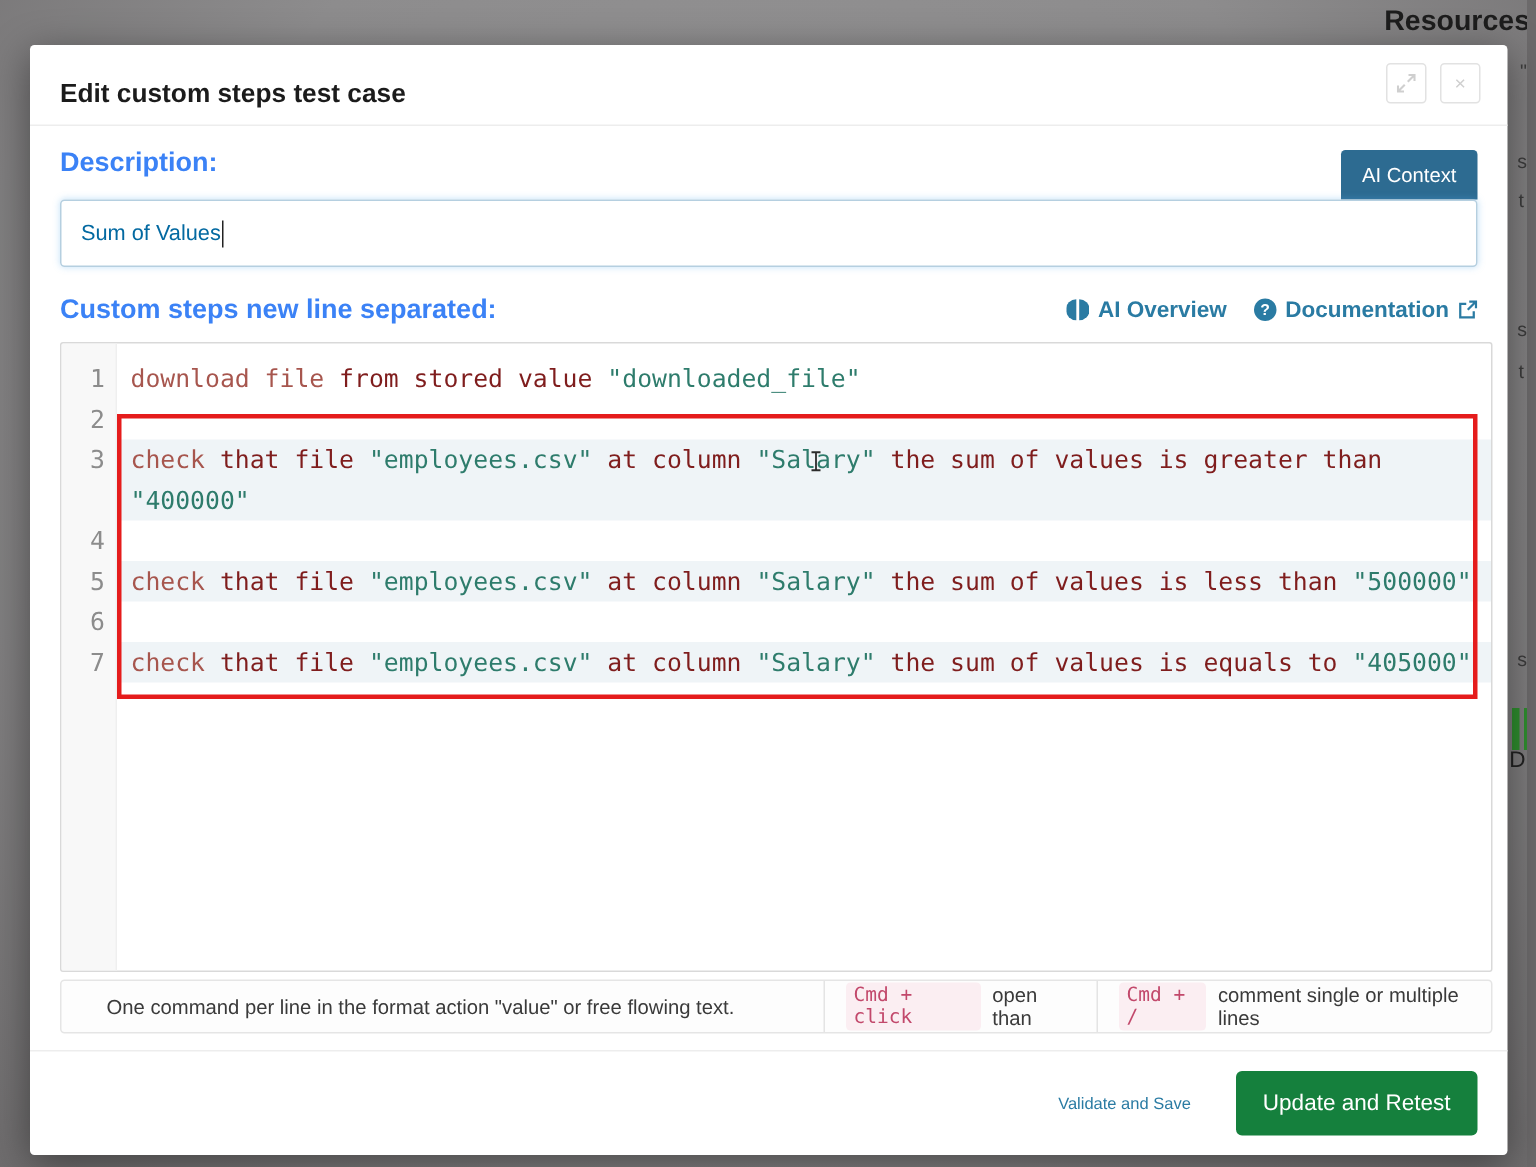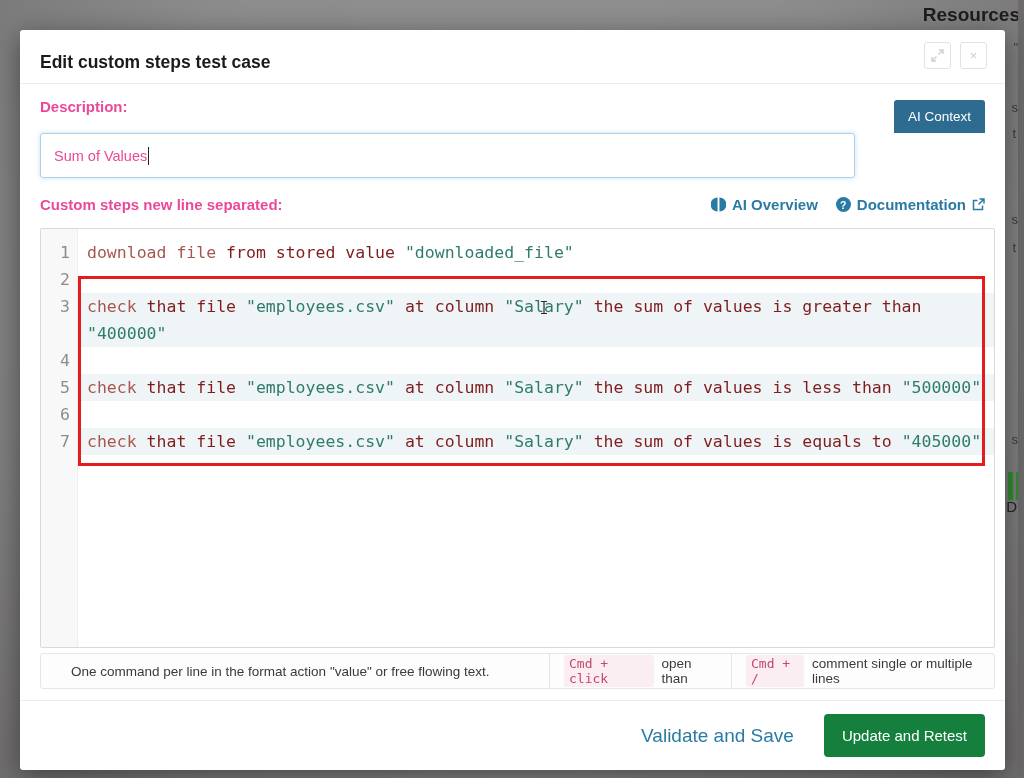--- a/index.html
+++ b/index.html
@@ -15,28 +15,28 @@
 
   .modal { position:absolute; left:20px; top:30px; width:985px; height:740px;
     background:#fff; border-radius:3px; box-shadow:0 6px 28px rgba(0,0,0,.45); }
 
   .m-title { position:absolute; left:20px; top:22px; font-size:17.5px; font-weight:700; color:#1b1b1b; }
   .win-btns { position:absolute; right:18px; top:12px; display:flex; gap:9px; }
   .win-btn { width:27px; height:27px; border:1px solid #e2e2e2; border-radius:3px; background:#fff;
     color:#cfcfcf; display:flex; align-items:center; justify-content:center; font-size:13px; cursor:pointer; }
   .hdr-divider { position:absolute; left:0; top:53px; width:100%; height:1px; background:#ededed; }
 
-  .lbl { font-size:15px; font-weight:700; color:#ec4899; }
+  .lbl { font-size:18px; font-weight:700; color:#3b82f6; }
   .desc-label { position:absolute; left:20px; top:68px; }
   .ai-context { position:absolute; right:20px; top:70px; height:33px; padding:0 14px;
     background:#2d6b91; color:#fff; font-size:13.5px; border:none; border-radius:3px 3px 0 0;
     display:flex; align-items:center; cursor:pointer; }
-  .desc-input { position:absolute; left:20px; top:103px; width:815px; height:45px;
+  .desc-input { position:absolute; left:20px; top:103px; width:945px; height:45px;
     border:1px solid #b5cfe0; border-radius:3px; box-shadow:0 0 5px rgba(82,168,236,.35);
-    display:flex; align-items:center; padding:0 13px; font-size:14.5px; color:#ec4899; cursor:text; }
+    display:flex; align-items:center; padding:0 13px; font-size:14.5px; color:#0369a1; cursor:text; }
   .caret { display:inline-block; width:1px; height:18px; background:#222; margin-left:1px; }
 
   .steps-row { position:absolute; left:20px; top:166px; width:945px; display:flex; align-items:center; }
   .steps-links { margin-left:auto; display:flex; align-items:center; gap:18px;padding-left:12px; }
   .tlink { display:flex; align-items:center; gap:6px; color:#2a7ba3; font-size:15px; font-weight:700; cursor:pointer; }
   .qmark { width:15px; height:15px; border-radius:50%; background:#2a7ba3; color:#fff;
     font-size:10.5px; font-weight:700; display:flex; align-items:center; justify-content:center; }
 
   .editor { position:absolute; left:20px; top:198px; width:955px; height:420px;
     border:1px solid #d9d9d9; border-radius:2px; background:#fff; overflow:hidden; cursor:text; }
@@ -58,21 +58,21 @@
   .hintbar { position:absolute; left:20px; top:623px; width:955px; height:36px;
     border:1px solid #e5e5e5; border-radius:3px; background:#fdfdfd; display:flex; align-items:stretch;padding-left:16px; }
   .hint-sec { display:flex; align-items:center; gap:8px; padding:0 14px; font-size:13.5px; color:#3a3a3a; }
   .hint-sec + .hint-sec { border-left:1px solid #e4e4e4; }
   .chip { font-family:"DejaVu Sans Mono", monospace; font-size:13px; color:#c2486b;
     background:#fbeef2; padding:1px 5px; border-radius:3px; }
 
   .ftr-divider { position:absolute; left:0; top:670px; width:100%; height:1px; background:#ededed; }
   .footer { position:absolute; left:0; top:671px; width:100%; height:69px;
     display:flex; align-items:center; justify-content:flex-end; padding-right:20px; gap:30px; }
-  .validate { color:#2a7ba3; font-size:19px; cursor:pointer; background:none; border:none;
+  .validate { color:#2a7ba3; font-size:11px; cursor:pointer; background:none; border:none;
     font-family:"Liberation Sans", sans-serif; }
   .update { background:#15803d; color:#fff; font-size:15px; border:none; border-radius:4px;
     height:43px; padding:0 18px; cursor:pointer; font-family:"Liberation Sans", sans-serif; }
 </style>
 </head>
 <body>
 
 <div class="backdrop">
   <div class="resources">Resources</div>
   <div class="frag" style="right:6px; top:40px;">"</div>

